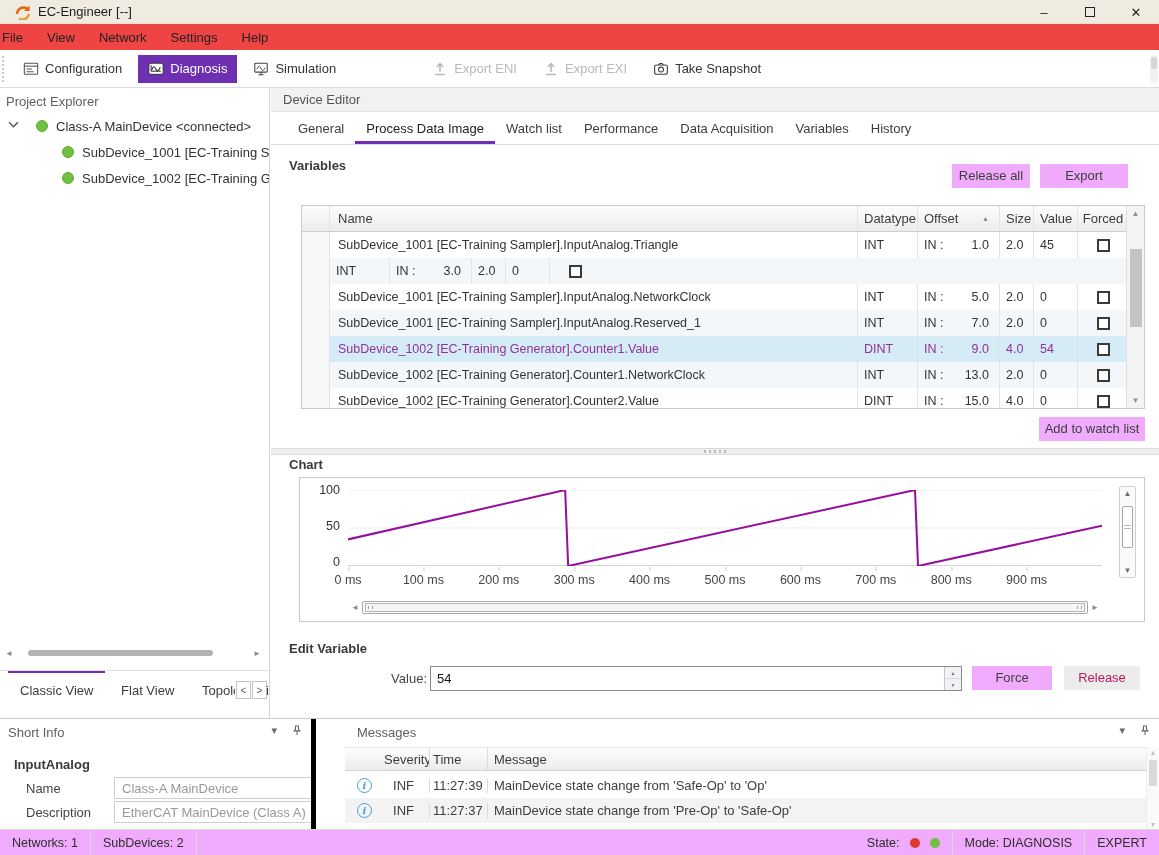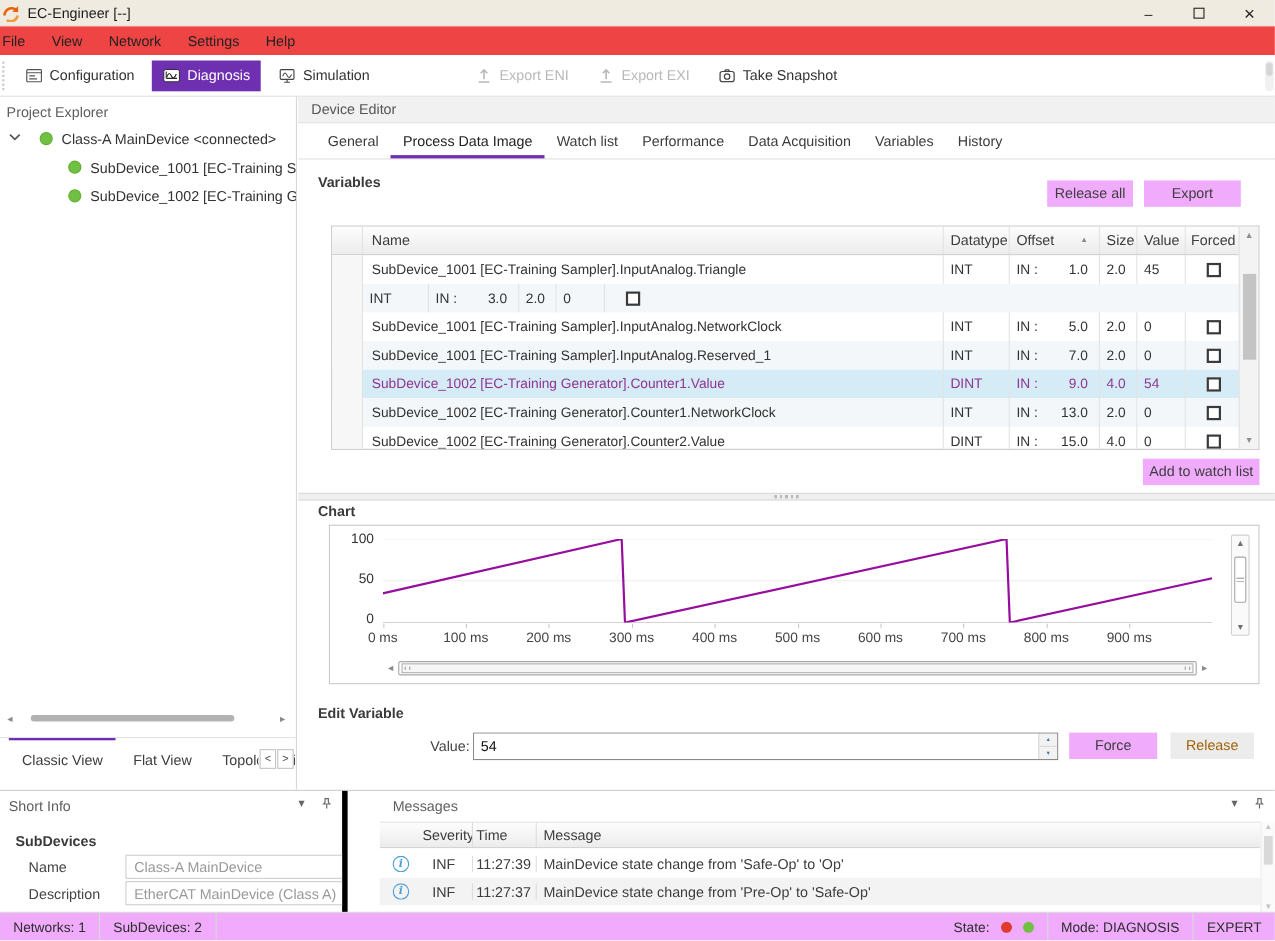--- a/index.html
+++ b/index.html
@@ -6,21 +6,21 @@
     --accent:#6e2fb0; --chart-line:#970d9d; --selected-row-bg:#d5ecf7;
     --selected-row-text:#8f3492; --device-green:#72c043; --state-red:#e0392e;
     --state-green:#72c043; --info-blue:#4a9fd8;
   }
   *{box-sizing:border-box;margin:0;padding:0;}
   html,body{width:1159px;height:855px;overflow:hidden;}
   body{font-family:"Liberation Sans",sans-serif;font-size:13px;color:#333;background:#fff;position:relative;}
   .bold{font-weight:bold;color:#3a3a3a;}
   .panel-title{color:#5f5f5f;}
   
-  #titlebar{position:absolute;left:0;top:0;width:1159px;height:24px;background:#f0ebe1;display:flex;align-items:center;padding-left:2px;border-bottom:1px solid #e6e0d2;}
+  #titlebar{position:absolute;left:0;top:0;width:1159px;height:24px;background:#f0ebe1;display:flex;align-items:center;padding-left:15px;border-bottom:1px solid #e6e0d2;}
   #titlebar .app-title{margin-left:7px;font-size:13px;color:#1b1b1b;}
   .win-btns{position:absolute;right:0;top:0;height:24px;display:flex;}
   .win-btn{width:46px;height:24px;display:flex;align-items:center;justify-content:center;color:#222;font-size:13px;}
   .max-glyph{width:10px;height:10px;border:1.2px solid #222;display:inline-block;}
   
   #menubar{position:absolute;left:0;top:24px;width:1159px;height:26px;background:#ef4444;display:flex;align-items:center;}
   #menubar .menu-item{padding:4px 12px 4px 4px;margin-left:8px;color:#222;}
   #menubar .menu-item:first-child{margin-left:0;padding-left:2px;}
   
   #toolbar{position:absolute;left:0;top:50px;width:1159px;height:38px;background:#fff;border-bottom:1px solid #dcdcdc;display:flex;align-items:center;}
@@ -54,21 +54,21 @@
   .pe-tab-scroll{position:absolute;right:3px;top:10px;display:flex;background:#fff;}
   .pe-tab-scroll span{width:15px;height:18px;border:1px solid #c4c4c4;display:flex;align-items:center;justify-content:center;font-size:10px;color:#555;margin-left:1px;}
   
   #right-panel{position:absolute;left:271px;top:0;width:888px;height:630px;background:#fff;}
   .de-header{position:absolute;left:0;top:0;width:100%;height:24px;background:#f1f1f1;border-bottom:1px solid #e3e3e3;padding:4px 0 0 12px;color:#555;}
   .de-tabs{position:absolute;left:0;top:24px;width:100%;height:33px;display:flex;align-items:stretch;padding-left:16px;border-bottom:1px solid #e0e0e0;}
   .de-tab{padding:9px 11px 6px;color:#3c3c3c;border-bottom:3px solid transparent;}
   .de-tab.active{border-bottom-color:var(--accent);color:#222;}
   .vars-title{position:absolute;left:18px;top:70px;}
   .btn{position:absolute;height:24px;background:#f0abfc;color:#3d3d3d;border:none;font:13px "Liberation Sans",sans-serif;text-align:center;line-height:24px;}
-  .btn.disabled{background:#ececec;color:#a16207;}
+  .btn.disabled{background:#ececec;color:#be185d;}
   .btn-release-all{left:681px;top:76px;width:78px;}
   .btn-export{left:769px;top:76px;width:88px;}
   .btn-add-watch{left:768px;top:329px;width:106px;}
   
   .vtable{position:absolute;left:30px;top:117px;width:844px;height:204px;border:1px solid #c9c9c9;overflow:hidden;background:#fff;}
   .vscrollbar{position:absolute;right:0;top:0;bottom:0;width:18px;background:#f3f3f3;border-left:1px solid #e0e0e0;display:flex;flex-direction:column;align-items:center;}
   .vscrollbar .sb-arrow{font-size:8px;color:#909090;padding:3px 0;}
   .vscrollbar .sb-track{flex:1;width:100%;position:relative;}
   .vscrollbar .sb-thumb{position:absolute;left:3px;top:28px;width:12px;height:78px;background:#c4c4c4;}
   .vhead,.vrow{display:flex;width:826px;height:26px;align-items:stretch;}
@@ -494,21 +494,21 @@
     <div class="mini-header">
       <span class="panel-title">Short Info</span>
       <span class="mini-icons">
         <span class="caret">▾</span>
         <svg width="12" height="13" viewBox="0 0 16 16">
             <path d="M6 2h4v4.5l1.8 2H4.2L6 6.5z" fill="none" stroke="#666" stroke-width="1.4"></path>
             <line x1="8" y1="8.8" x2="8" y2="14" stroke="#666" stroke-width="1.4"></line>
           </svg>
       </span>
     </div>
-    <div class="si-info bold">SubDevices</div>
+    <div class="si-info bold">InputAnalog</div>
     <span class="si-row-label" style="left:26px;top:62px;">Name</span>
     <input class="si-input" style="top: 58px;" readonly="" value="Class-A MainDevice">
     <span class="si-row-label" style="left:26px;top:86px;">Description</span>
     <input class="si-input" style="top: 82px;" readonly="" value="EtherCAT MainDevice (Class A)">
   </div>
 
   <div id="messages">
     <div class="mini-header" style="padding-left:12px;">
       <span class="panel-title">Messages</span>
       <span class="mini-icons">

